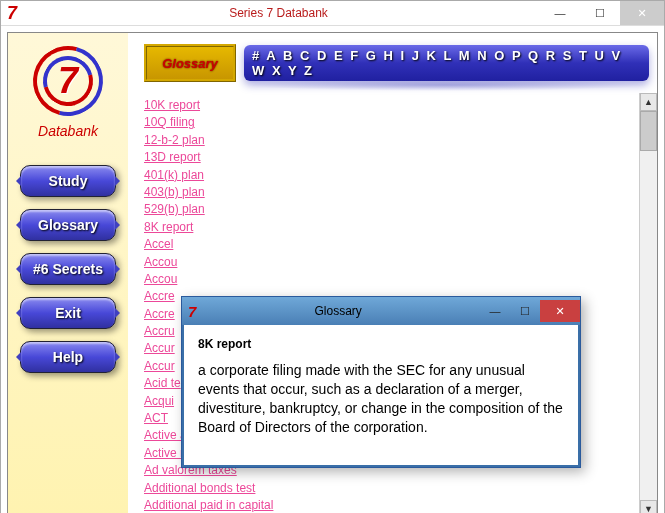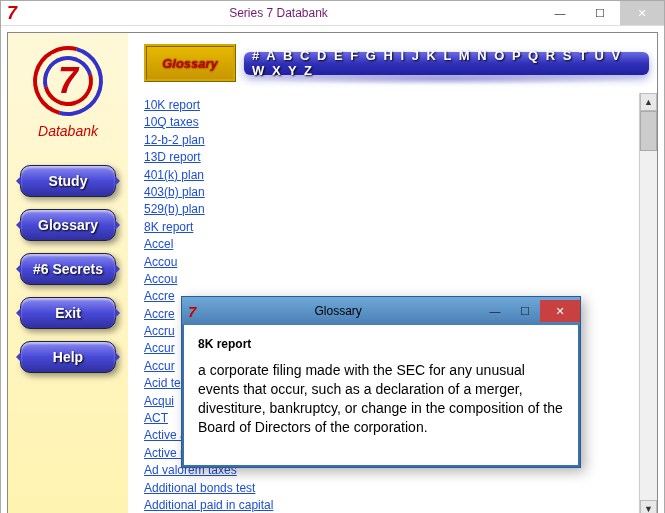--- a/index.html
+++ b/index.html
@@ -1,21 +1,21 @@
 <!DOCTYPE html>
 <html><head>
 <meta charset="utf-8">
 <style>
 * { box-sizing: border-box; margin: 0; padding: 0; }
 body { font-family: Arial, sans-serif; background: #f0f0f0; overflow: hidden; }
 
 .main-window { width: 665px; height: 513px; background: #fff; border: 1px solid #aaa; display: flex; flex-direction: column; }
 .titlebar { height: 30px; background: #fff; display: flex; align-items: center; border-bottom: 1px solid #ddd; }
 .titlebar-icon { margin-left: 6px; color: #c00; font-weight: bold; font-size: 18px; font-style: italic; }
-.titlebar-title { flex: 1; text-align: center; font-size: 12px; color: #701a75; }
+.titlebar-title { flex: 1; text-align: center; font-size: 12px; color: #b91c1c; }
 .titlebar-btns { display: flex; }
 .win-btn { width: 40px; height: 24px; display: flex; align-items: center; justify-content: center; font-size: 11px; color: #333; cursor: pointer; }
 .win-btn.close-main { background: #ccc; color: #fff; width: 44px; }
 
 .content { flex: 1; display: flex; background: #fff; padding: 6px; position: relative; }
 .inner-frame { flex: 1; display: flex; border: 1px solid #888; position: relative; }
 
 .sidebar { width: 120px; background: linear-gradient(180deg, #fff8d8 0%, #fff3b0 100%); display: flex; flex-direction: column; align-items: center; padding-top: 8px; }
 .logo { width: 80px; height: 80px; position: relative; display: flex; align-items: center; justify-content: center; }
 .logo-ring { position: absolute; border: 4px solid; border-radius: 50%; }
@@ -25,27 +25,27 @@
 .logo-text { color: #c00; font-weight: normal; font-size: 14px; margin-top: 2px; margin-bottom: 20px; font-style: italic; }
 
 .nav-btn { width: 96px; height: 32px; margin: 6px 0; background: linear-gradient(180deg, #8a8af0 0%, #4848d8 50%, #3030a0 100%); border-radius: 10px; display: flex; align-items: center; justify-content: center; color: #fff; font-weight: bold; font-size: 14px; text-shadow: 1px 1px 2px #000; cursor: pointer; box-shadow: 3px 3px 6px rgba(0,0,0,0.4), inset 0 2px 2px rgba(255,255,255,0.5); border: 1px solid #223; position: relative; }
 .nav-btn::before, .nav-btn::after { content: ''; position: absolute; top: 50%; width: 0; height: 0; border-top: 5px solid transparent; border-bottom: 5px solid transparent; transform: translateY(-50%); }
 .nav-btn::before { left: -5px; border-right: 5px solid #4040c0; }
 .nav-btn::after { right: -5px; border-left: 5px solid #4040c0; }
 
 .main-area { flex: 1; background: #fff; display: flex; flex-direction: column; position: relative; }
 .glossary-header { height: 60px; display: flex; align-items: center; padding: 8px 8px 8px 16px; position: relative; }
 .glossary-badge { width: 92px; height: 38px; background: linear-gradient(180deg, #e6b800 0%, #c89600 100%); border: 3px ridge #d4a800; display: flex; align-items: center; justify-content: center; color: #c00; font-weight: bold; font-size: 13px; font-style: italic; text-shadow: 0 0 2px #400; margin-right: 8px; z-index: 2; }
-.alpha-bar { flex: 1; height: 23px; background: linear-gradient(180deg, #6a6ae8 0%, #3030b8 50%, #2020a0 100%); border-radius: 6px; display: flex; align-items: center; padding: 0 8px; box-shadow: 0 4px 8px rgba(50,50,180,0.4); position: relative; }
+.alpha-bar { flex: 1; height: 36px; background: linear-gradient(180deg, #6a6ae8 0%, #3030b8 50%, #2020a0 100%); border-radius: 6px; display: flex; align-items: center; padding: 0 8px; box-shadow: 0 4px 8px rgba(50,50,180,0.4); position: relative; }
 .alpha-bar::after { content: ''; position: absolute; bottom: -10px; left: 0; right: 0; height: 12px; background: radial-gradient(ellipse, rgba(50,50,180,0.3), transparent 70%); }
 .alpha-letter { color: #fff; font-weight: bold; font-size: 13px; text-shadow: 1px 1px 2px #000; cursor: pointer; letter-spacing: 2px; }
 
 .list-wrap { flex: 1; display: flex; overflow: hidden; }
 .term-list { flex: 1; padding: 4px 0 4px 16px; overflow-y: hidden; }
-.term-link { display: block; color: #1d4ed8; text-decoration: underline; font-size: 12px; line-height: 1.45; cursor: pointer; }
+.term-link { display: block; color: #ec4899; text-decoration: underline; font-size: 12px; line-height: 1.45; cursor: pointer; }
 .scrollbar { width: 18px; background: #f0f0f0; border-left: 1px solid #ccc; display: flex; flex-direction: column; }
 .scroll-btn { height: 18px; background: #e8e8e8; display: flex; align-items: center; justify-content: center; font-size: 9px; color: #333; cursor: pointer; border: 1px solid #bbb; }
 .scroll-thumb { width: 100%; height: 40px; background: #ccc; border: 1px solid #aaa; cursor: pointer; }
 .scroll-track { flex: 1; }
 
 .popup { position: absolute; left: 180px; top: 270px; width: 400px; height: 172px; background: #fff; border: 1px solid #2a5a9c; box-shadow: 4px 4px 12px rgba(0,0,0,0.3); z-index: 10; display: flex; flex-direction: column; }
 .popup-titlebar { height: 28px; background: linear-gradient(180deg, #6fa8d8 0%, #4a7fb5 100%); display: flex; align-items: center; }
 .popup-icon { margin-left: 6px; color: #c00; font-weight: bold; font-size: 15px; font-style: italic; }
 .popup-title { flex: 1; text-align: center; color: #000; font-size: 12px; }
 .popup-btns { display: flex; }
@@ -90,21 +90,21 @@
         <div class="glossary-header">
           <div class="glossary-badge">Glossary</div>
           <div class="alpha-bar">
             <span class="alpha-letter"># A B C D E F G H I J K L M N O P Q R S T U V W X Y Z</span>
           </div>
         </div>
 
         <div class="list-wrap">
           <div class="term-list" id="term-list">
               <a class="term-link">10K report</a>
-              <a class="term-link">10Q taxes</a>
+              <a class="term-link">10Q filing</a>
               <a class="term-link">12-b-2 plan</a>
               <a class="term-link">13D report</a>
               <a class="term-link">401(k) plan</a>
               <a class="term-link">403(b) plan</a>
               <a class="term-link">529(b) plan</a>
               <a class="term-link">8K report</a>
               <a class="term-link">Accel</a>
               <a class="term-link">Accou</a>
               <a class="term-link">Accou</a>
               <a class="term-link">Accre</a>

